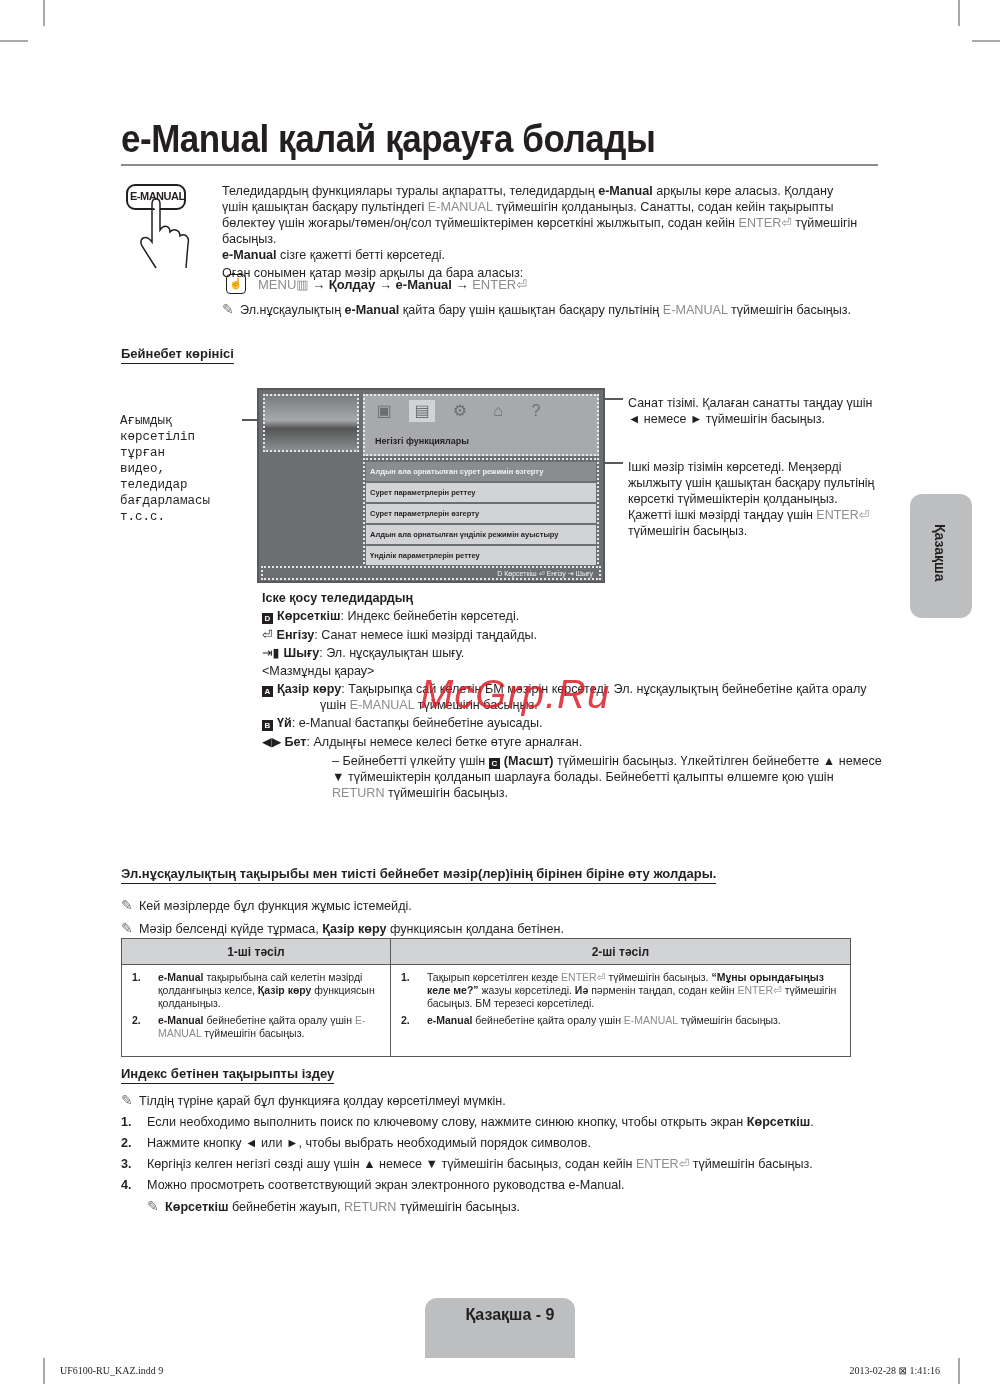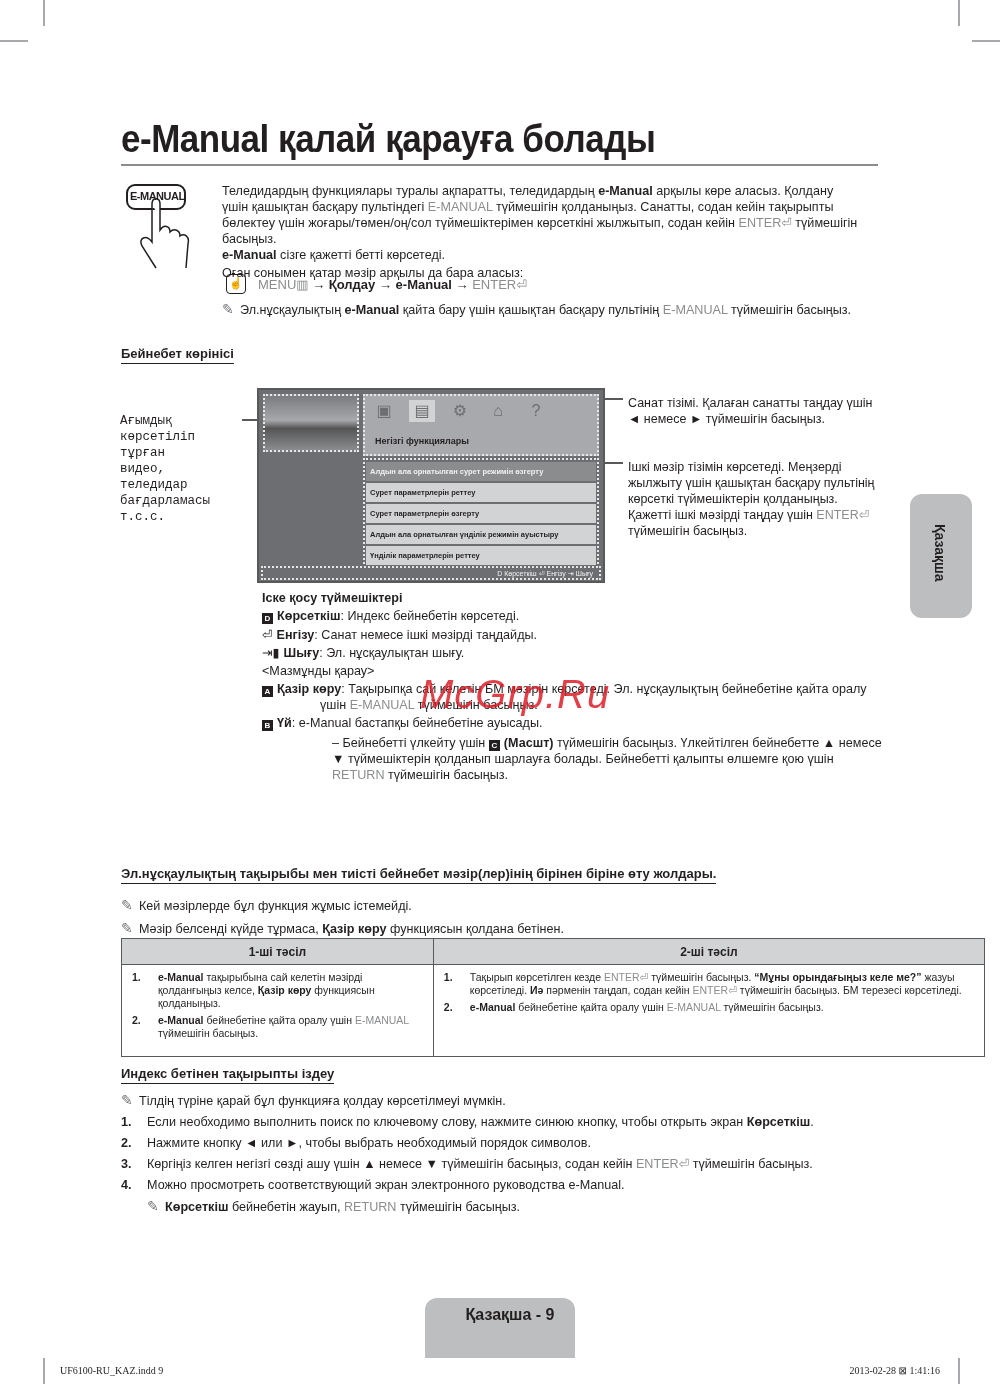--- a/index.html
+++ b/index.html
@@ -30,21 +30,21 @@
   .item { height: 19px; margin: 2px 1px; background: #d1d3d4; border-radius: 0; font-size: 7.5px; font-weight: bold; line-height: 19px; padding-left: 4px; color: #231f20; }
   .item.sel { background: #8a8c8e; color: #f1f2f2; }
   .tv-foot { left: 2px; top: 176px; width: 340px; height: 14px; font-size: 7px; color:#f1f2f2; text-align:right; padding-right:6px; line-height:11px; }
   .callout { font-size: 12.5px; line-height: 16px; }
   .line { position:absolute; height: 2px; background: #58595b; }
   .keys { left: 262px; top: 589px; width: 620px; font-size: 12.6px; line-height: 18.3px; }
   .kb { display:inline-block; width: 11px; height: 11px; background:#231f20; color:#fff; font-size: 8px; font-weight:bold; text-align:center; line-height:11px; vertical-align: -1px; margin-right:4px; }
   .sub { padding-left: 70px; line-height: 16px; padding-top: 2px; }
   .sec2 { left: 121px; top: 866px; width: 760px; font-size: 12.6px; }
   .sec2 .notes { margin-top: 10px; line-height: 22px; }
-  table { position:absolute; left: 121px; top: 938px; width: 864px; border-collapse: collapse; font-size: 10.5px; padding-left: 17px; }
+  table { position:absolute; left: 121px; top: 938px; width: 730px; border-collapse: collapse; font-size: 10.5px; padding-left: 17px; }
   th { background:#d1d3d4; border: 1px solid #58595b; height: 26px; font-size: 12px; font-weight:bold; }
   td { border: 1px solid #58595b; vertical-align: top; padding: 6px 8px 4px 10px; height: 92px; line-height: 13px; }
   .ol-row { display:flex; margin-bottom: 4px; }
   .ol-row .n { width: 26px; font-weight:bold; flex: none; }
   .sec3 { left: 121px; top: 1066px; width: 770px; font-size: 12.6px; }
   .steps { margin-top: 6px; line-height: 21px; }
   .step { display:flex; }
   .step .n { width: 26px; font-weight: bold; flex:none; }
   .side-tab { left: 910px; top: 494px; width: 62px; height: 124px; background: #bcbec0; border-radius: 12px; }
   .side-tab span { position:absolute; left: 22px; top: 30px; writing-mode: vertical-rl; font-size: 14px; font-weight: bold; color:#231f20; }
@@ -123,27 +123,28 @@
 </div>
 
 <div class="line" style="left:605px;top:398px;width:18px;"></div>
 <div class="abs callout" style="left:628px;top:395px;width:250px;">Санат тізімі. Қалаған санатты таңдау үшін ◄ немесе ► түймешігін басыңыз.</div>
 <div class="line" style="left:605px;top:462px;width:18px;"></div>
 <div class="abs callout" style="left:628px;top:459px;width:250px;">
   <span>Ішкі мәзір тізімін көрсетеді. Меңзерді жылжыту үшін қашықтан басқару пультінің көрсеткі түймешіктерін қолданыңыз. Қажетті ішкі мәзірді таңдау үшін </span><span class="g">ENTER</span><span class="g">⏎</span><span> түймешігін басыңыз.</span>
 </div>
 
 <div class="abs keys">
-  <div class="b">Іске қосу түймешіктері</div>
+  <div class="b">Іске қосу теледидардың</div>
   <div><span class="kb">D</span><span class="b">Көрсеткіш</span><span>: Индекс бейнебетін көрсетеді.</span></div>
   <div><span style="margin-right:4px;">⏎</span><span class="b">Енгізу</span><span>: Санат немесе ішкі мәзірді таңдайды.</span></div>
   <div><span style="margin-right:4px;">⇥▮</span><span class="b">Шығу</span><span>: Эл. нұсқаулықтан шығу.</span></div>
   <div>&lt;Мазмұнды қарау&gt;</div>
   <div style="line-height:16px;padding-top:1px;"><span class="kb">A</span><span class="b">Қазір көру</span><span>: Тақырыпқа сай келетін БМ мәзірін көрсетеді. Эл. нұсқаулықтың бейнебетіне қайта оралу</span><br><span style="padding-left:58px;">үшін </span><span class="g">E-MANUAL</span><span> түймешігін басыңыз.</span></div>
   <div style="padding-top:1px;"><span class="kb">B</span><span class="b">Үй</span><span>: e-Manual бастапқы бейнебетіне ауысады.</span></div>
+  <div><span style="margin-right:3px;">◀▶</span><span class="b">Бет</span><span>: Алдыңғы немесе келесі бетке өтуге арналған.</span></div>
   <div class="sub"><span>–   Бейнебетті үлкейту үшін </span><span class="kb">C</span><span class="b">(Масшт)</span><span> түймешігін басыңыз. Үлкейтілген бейнебетте ▲ немесе ▼ түймешіктерін қолданып шарлауға болады. Бейнебетті қалыпты өлшемге қою үшін </span><span class="g">RETURN</span><span> түймешігін басыңыз.</span></div>
 </div>
 
 <div class="abs watermark">McGrp.Ru</div>
 
 <div class="abs sec2">
   <span class="h2">Эл.нұсқаулықтың тақырыбы мен тиісті бейнебет мәзір(лер)інің бірінен біріне өту жолдары.</span>
   <div class="notes">
     <div><span class="note-icon">✎</span><span>Кей мәзірлерде бұл функция жұмыс істемейді.</span></div>
     <div><span class="note-icon">✎</span><span>Мәзір белсенді күйде тұрмаса, </span><span class="b">Қазір көру</span><span> функциясын қолдана бетінен.</span></div>

